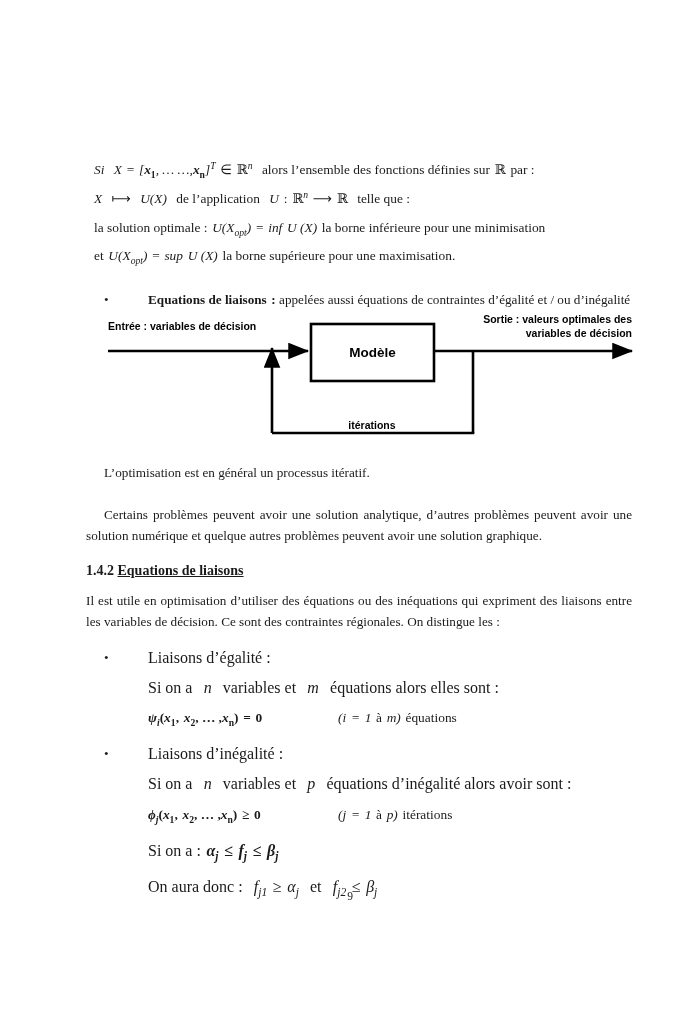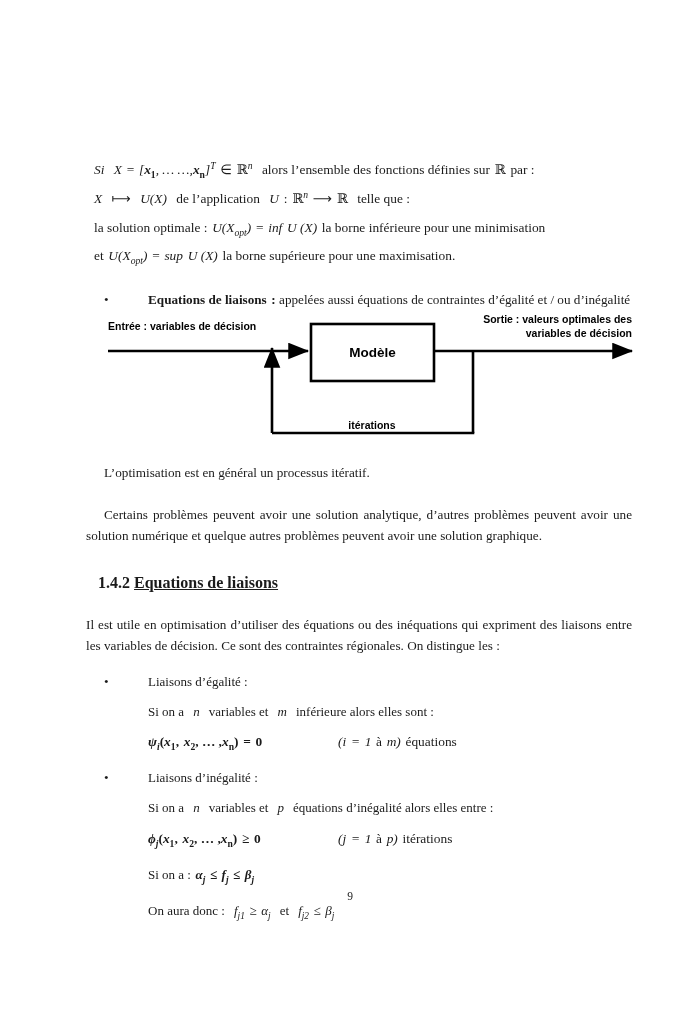--- a/index.html
+++ b/index.html
@@ -85,31 +85,31 @@
     left: 0;
     top: 0;
     width: 700px;
     height: 1028px;
     pointer-events: none;
   }
   .diagram-wrap svg { display: block; }
 
   
   .heading {
-    font-size: 16px;
+    font-size: 14px;
     line-height: 20.8px;
     font-weight: bold;
-    margin: 12px;
+    margin: 0;
   }
   .heading .num { text-decoration: none; }
   .heading .ttl { text-decoration: underline; }
 
   
   .sub-line {
-    font-size: 13px;
+    font-size: 16px;
     line-height: 20.8px;
     margin: 0;
   }
   .eqrow {
     display: flex;
     font-size: 13.4px;
     line-height: 22px;
     margin: 0;
   }
   .eqrow .lhs { flex: 0 0 190px; }
@@ -187,21 +187,21 @@
     <div class="gap-m"></div>
 
     <div class="bullet-row">
       <div class="bullet-dot">•</div>
       <div class="bullet-body nojust">
 
         <div class="sub-line">Liaisons d’égalité :</div>
         <div class="gap-s"></div>
 
         <div class="sub-line">
-          <span>Si on a</span><span class="sp2"></span><span class="mi">n</span><span class="sp2"></span><span>variables et</span><span class="sp2"></span><span class="mi">m</span><span class="sp2"></span><span>inférieure alors elles sont :</span>
+          <span>Si on a</span><span class="sp2"></span><span class="mi">n</span><span class="sp2"></span><span>variables et</span><span class="sp2"></span><span class="mi">m</span><span class="sp2"></span><span>équations alors elles sont :</span>
         </div>
 
         <div class="gap-s"></div>
 
         <div class="eqrow">
           <div class="lhs">
             <span class="mbi">ψ</span><sub class="mbi">i</sub><span class="mb">(</span><span class="mbi">x</span><sub class="mb">1</sub><span class="mb">,</span><span class="sp"></span><span class="mbi">x</span><sub class="mb">2</sub><span class="mb">, … ,</span><span class="mbi">x</span><sub class="mb">n</sub><span class="mb">)</span><span class="sp"></span><span class="mb">=</span><span class="sp"></span><span class="mb">0</span>
           </div>
           <div class="rhs">
             <span class="mi">(</span><span class="mi">i</span><span class="sp"></span><span class="mi">=</span><span class="sp"></span><span class="mi">1</span><span class="sp"></span><span>à</span><span class="sp"></span><span class="mi">m</span><span class="mi">)</span><span class="sp"></span><span>équations</span>
@@ -214,21 +214,21 @@
     <div class="gap-m"></div>
 
     <div class="bullet-row">
       <div class="bullet-dot">•</div>
       <div class="bullet-body nojust">
 
         <div class="sub-line">Liaisons d’inégalité :</div>
         <div class="gap-s"></div>
 
         <div class="sub-line">
-          <span>Si on a</span><span class="sp2"></span><span class="mi">n</span><span class="sp2"></span><span>variables et</span><span class="sp2"></span><span class="mi">p</span><span class="sp2"></span><span>équations d’inégalité alors elles entre :</span>
+          <span>Si on a</span><span class="sp2"></span><span class="mi">n</span><span class="sp2"></span><span>variables et</span><span class="sp2"></span><span class="mi">p</span><span class="sp2"></span><span>équations d’inégalité alors avoir sont :</span>
         </div>
 
         <div class="gap-s"></div>
 
         <div class="eqrow">
           <div class="lhs">
             <span class="mbi">ϕ</span><sub class="mbi">j</sub><span class="mb">(</span><span class="mbi">x</span><sub class="mb">1</sub><span class="mb">,</span><span class="sp"></span><span class="mbi">x</span><sub class="mb">2</sub><span class="mb">, … ,</span><span class="mbi">x</span><sub class="mb">n</sub><span class="mb">)</span><span class="sp"></span><span class="mb">≥</span><span class="sp"></span><span class="mb">0</span>
           </div>
           <div class="rhs">
             <span class="mi">(</span><span class="mi">j</span><span class="sp"></span><span class="mi">=</span><span class="sp"></span><span class="mi">1</span><span class="sp"></span><span>à</span><span class="sp"></span><span class="mi">p</span><span class="mi">)</span><span class="sp"></span><span>itérations</span>

